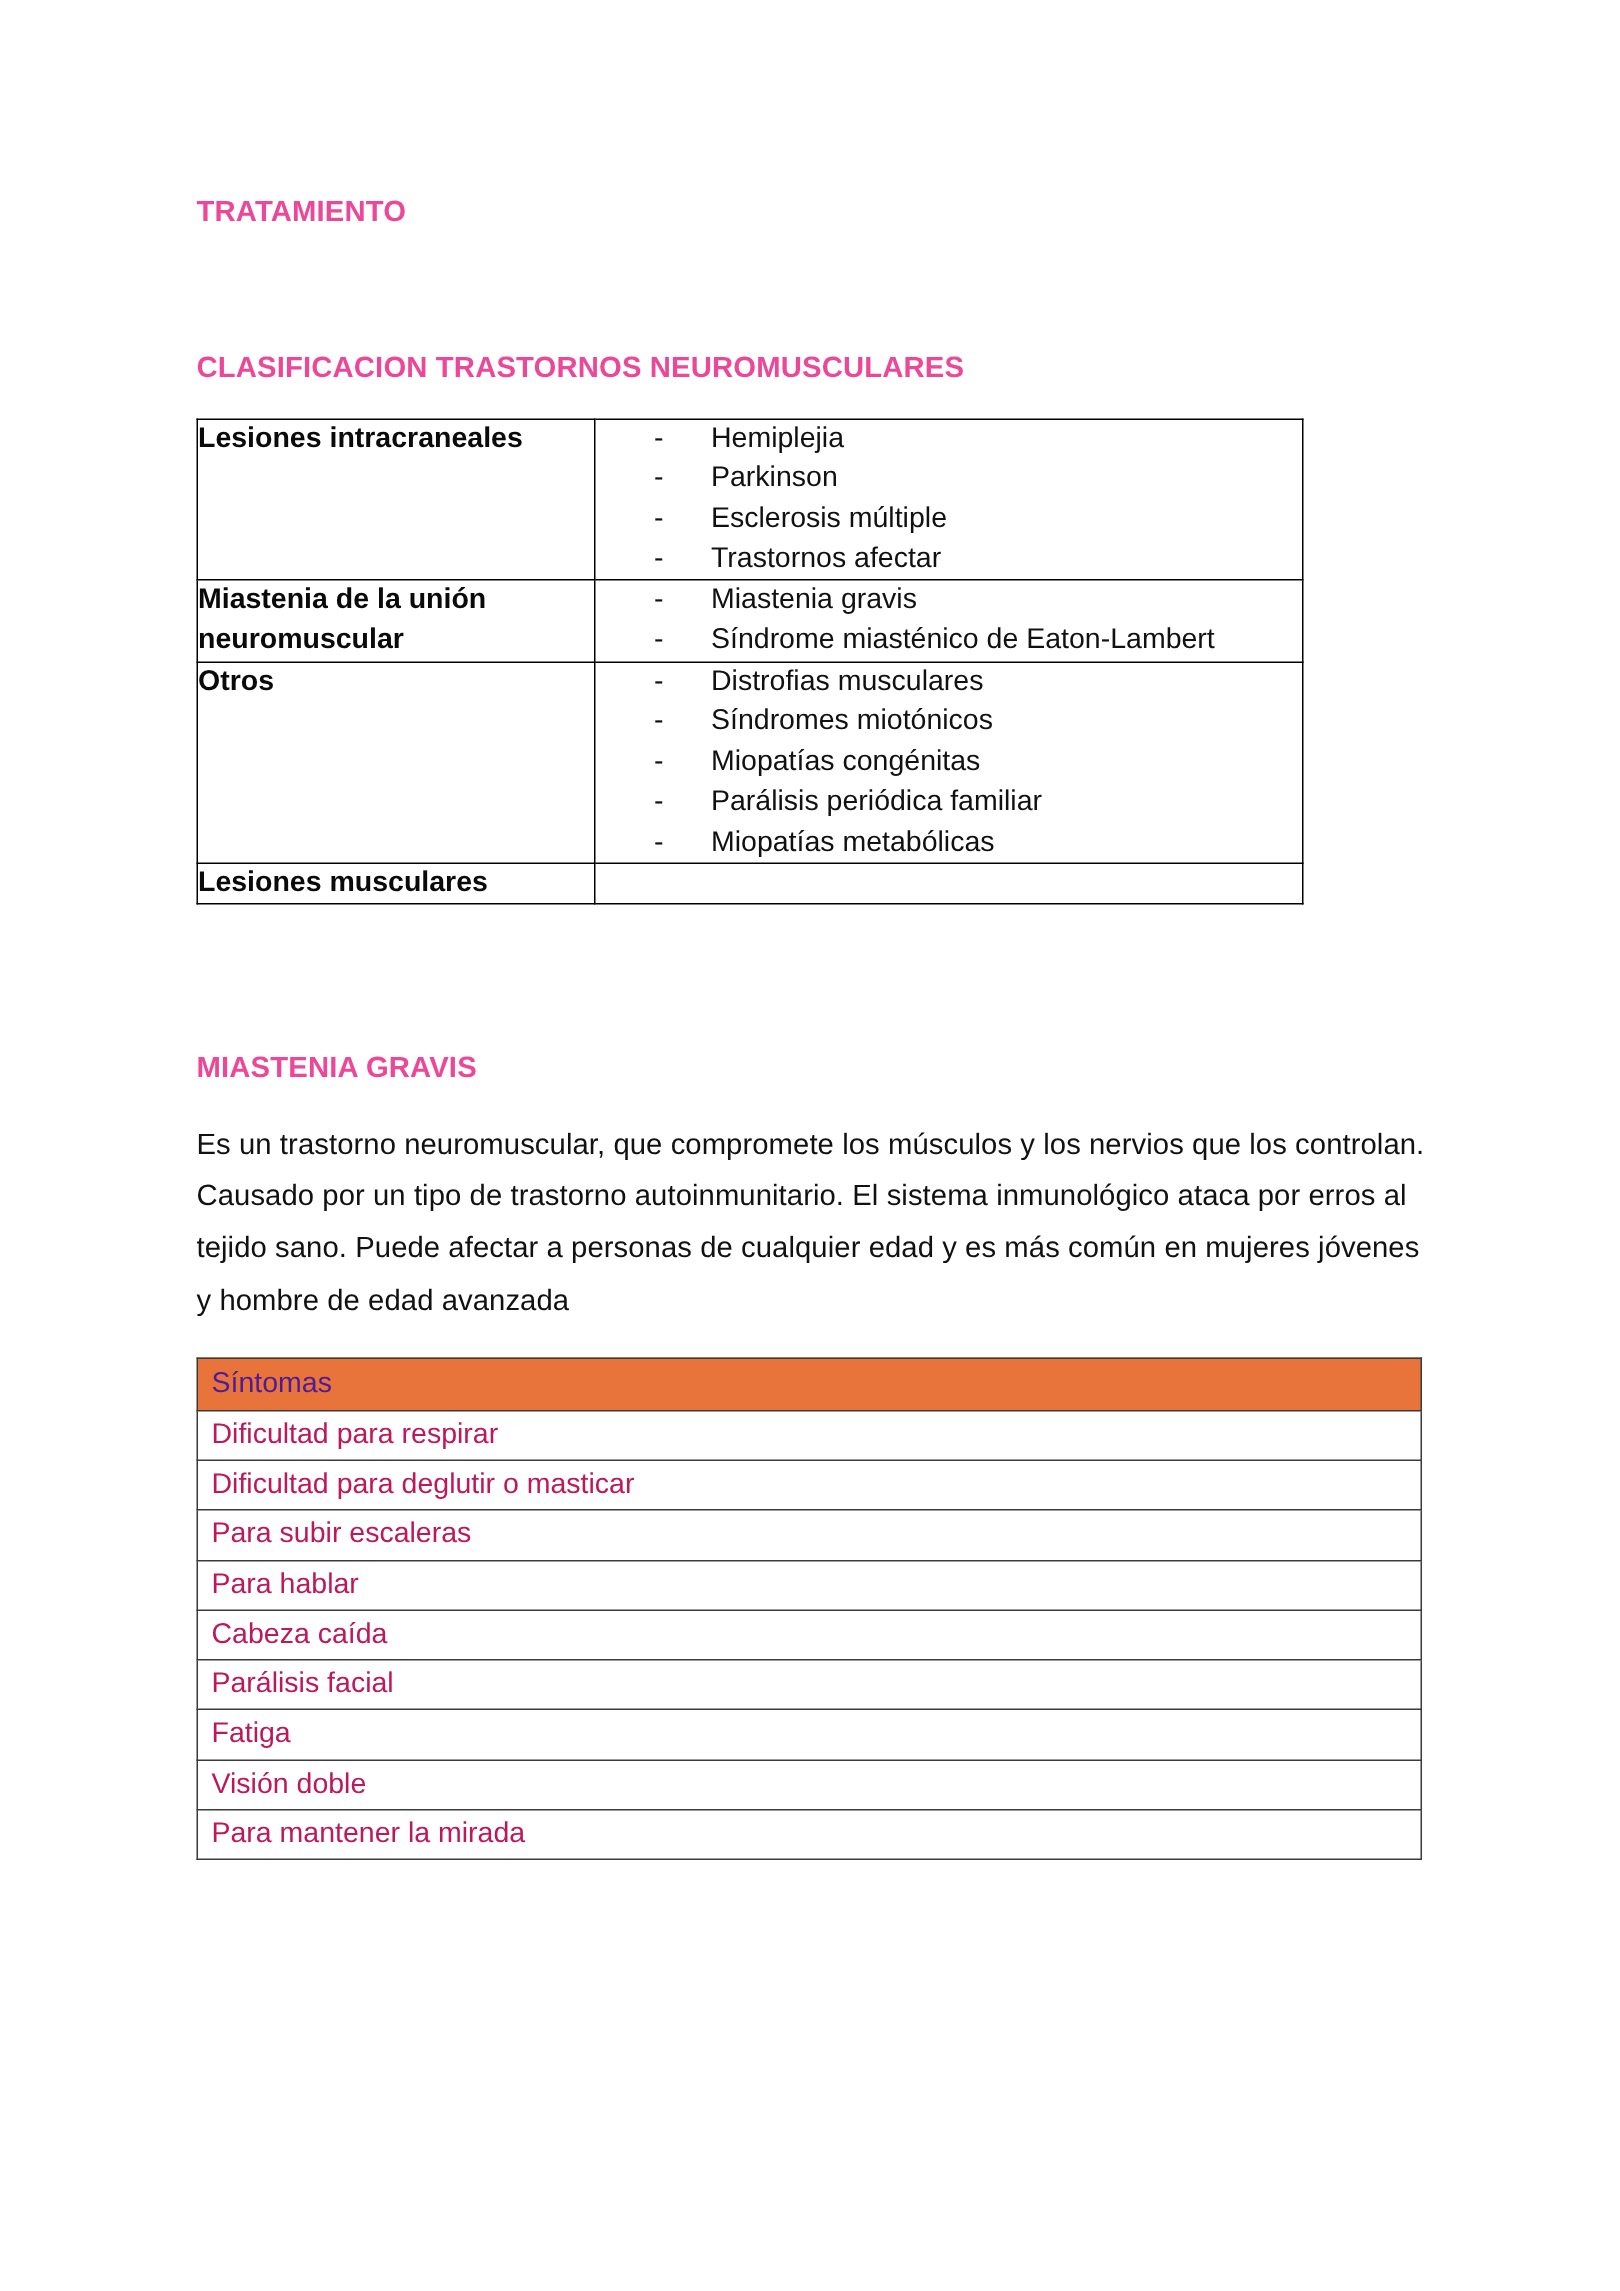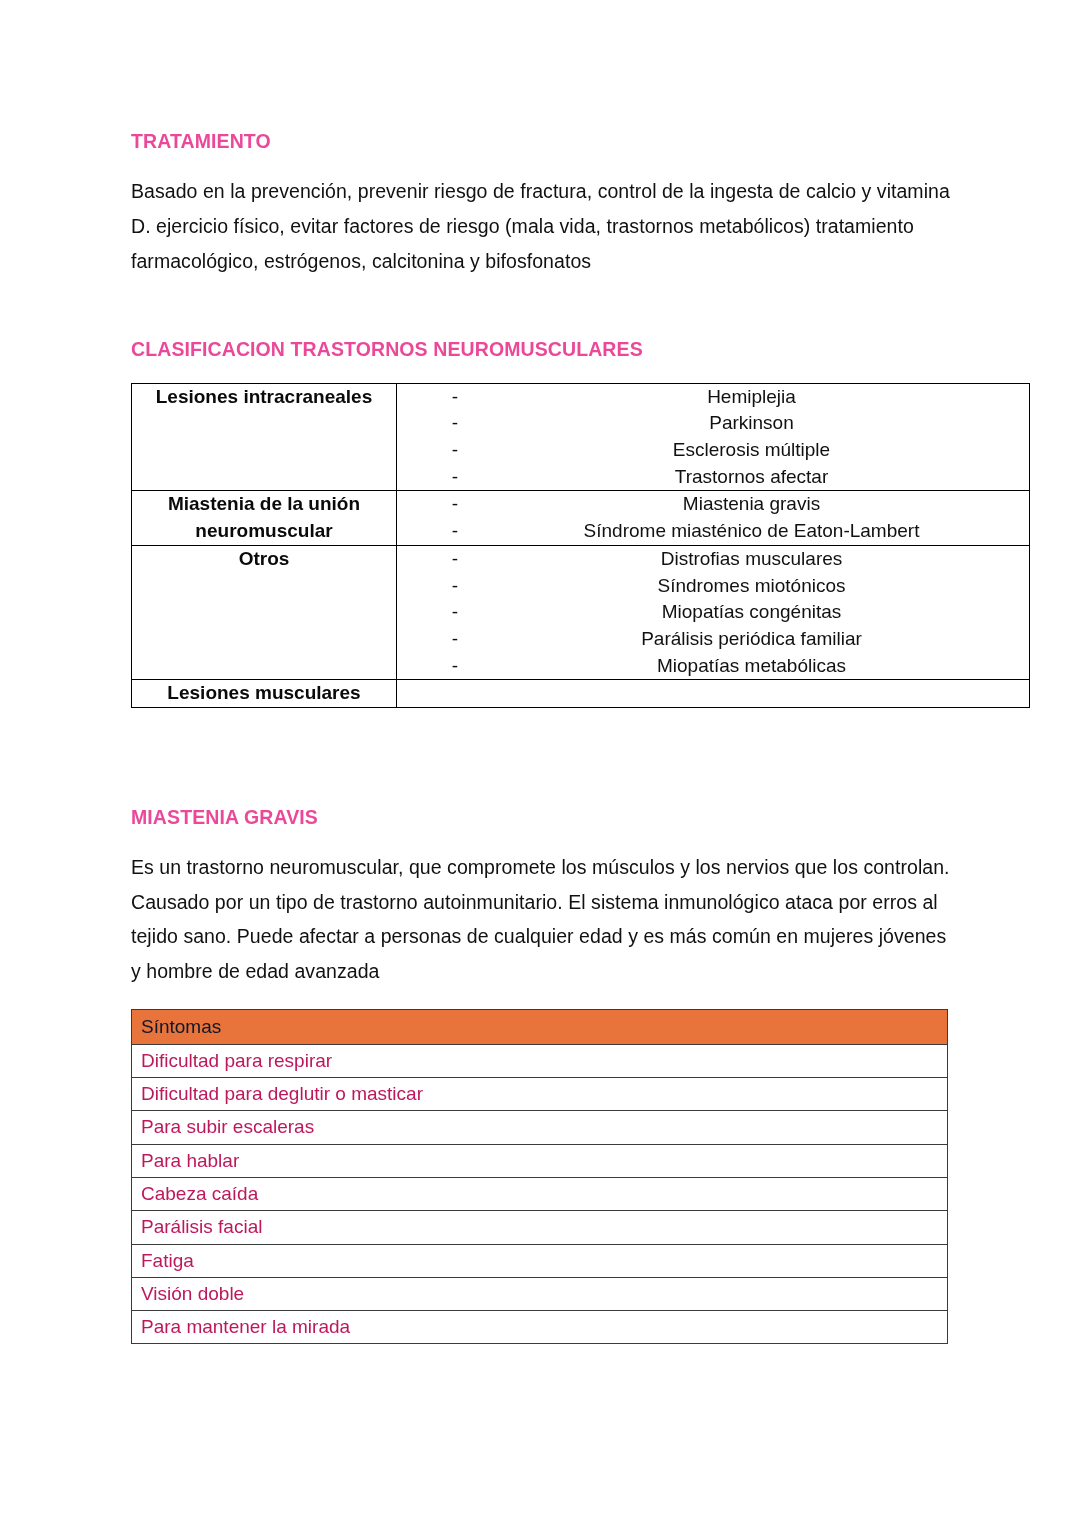--- a/index.html
+++ b/index.html
@@ -50,24 +50,23 @@
     letter-spacing: 0.05px;
   }
 
   .gap-small { height: 20px; }
   .gap-med   { height: 58px; }
   .gap-xl    { height: 96px; }
 
   
   table.classification {
     border-collapse: collapse;
-    width: 899px;
+    width: 738px;
     table-layout: fixed;
     margin: 0;
-    text-align: center;
   }
   table.classification td {
     border: 1.6px solid #000000;
     vertical-align: top;
     padding: 0;
   }
   td.cat-cell {
     width: 264px;
     padding: 9px 10px 12px 11px;
   }
@@ -112,36 +111,35 @@
   }
   table.symptoms td {
     border: 1.3px solid #3a3a3a;
     padding: 3px 0 4px 9px;
     font-size: 19px;
     line-height: 1.33;
     color: #be185d;
   }
   table.symptoms td.sym-header {
     font-weight: normal;
-    color: #0f172a;
+    color: #4c1d95;
     padding-top: 4px;
     padding-bottom: 5px;
   }
 </style>
 </head>
 <body>
 
 <div class="page">
   <div class="content">
 
     <h2 class="section-heading">TRATAMIENTO</h2>
 
     <div class="gap-small"></div>
 
-    <p class="body-text">Basado en la prevención, prevenir riesgo de fractura, control de la ingesta de calcio y vitamina D. ejercicio físico, evitar factores de riesgo (mala vida, trastornos metabólicos) tratamiento farmacológico, estrógenos, calcitonina y bifosfonatos</p>
 
     <div class="gap-med"></div>
 
     <h2 class="section-heading">CLASIFICACION TRASTORNOS NEUROMUSCULARES</h2>
 
     <div class="gap-small"></div>
 
     <table class="classification">
       <tbody>
 

